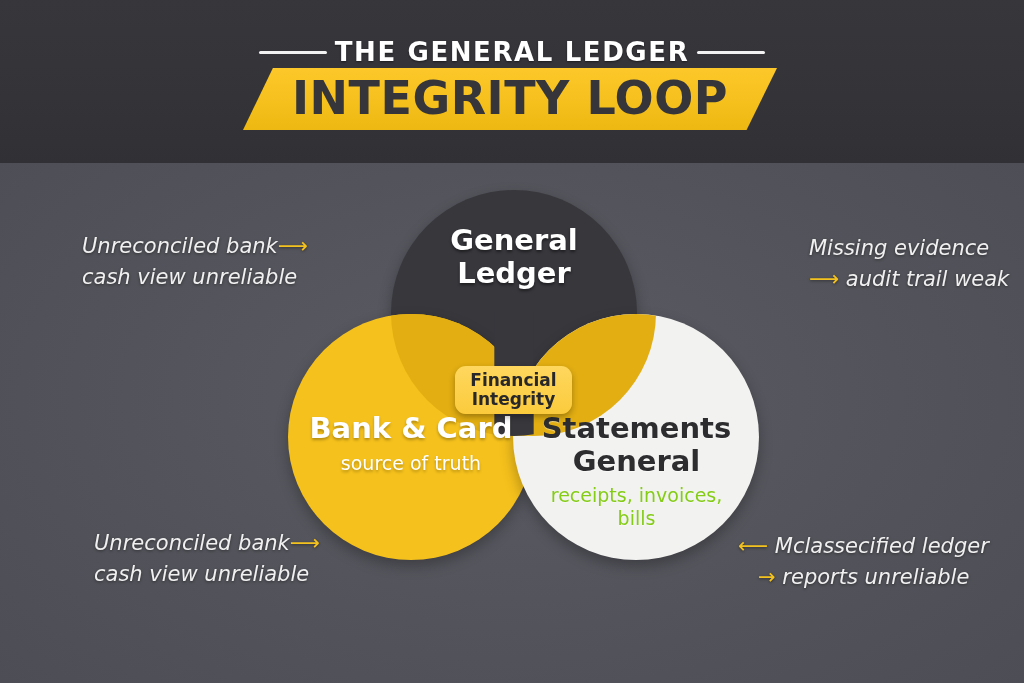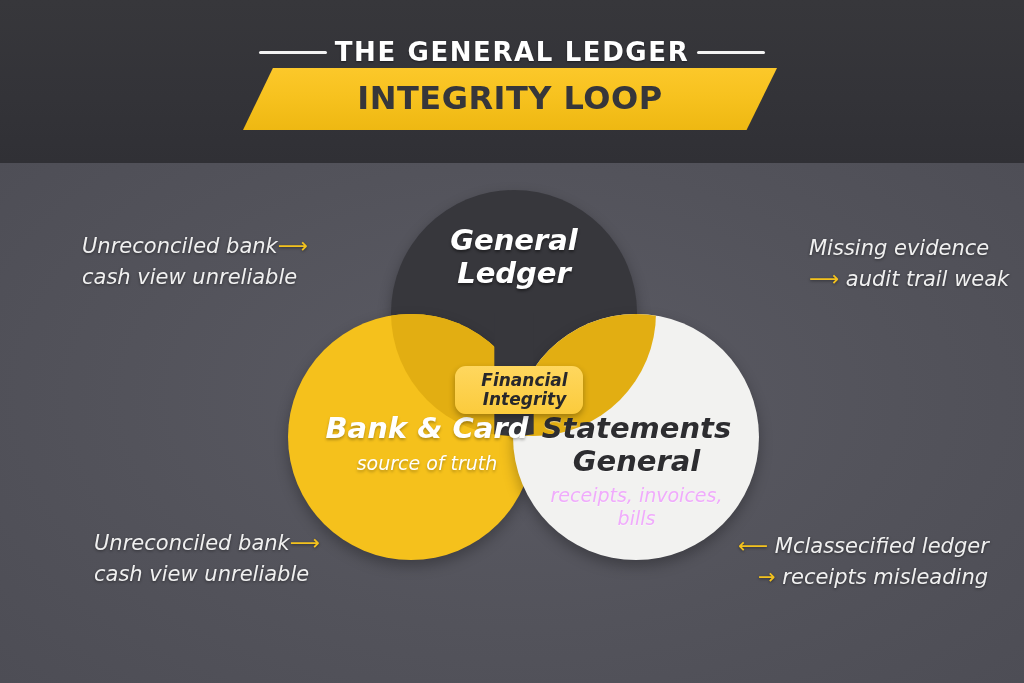--- a/index.html
+++ b/index.html
@@ -61,29 +61,29 @@
     width: 534px; height: 62px;
     background: linear-gradient(180deg, #fcc82a 0%, #f7c21f 45%, #eeb812 100%);
     clip-path: polygon(5.6% 0%, 100% 0%, 94.3% 100%, 0% 100%);
     box-shadow: 0 4px 7px rgba(0,0,0,0.32);
     display: flex;
     align-items: center;
     justify-content: center;
   }
   .banner-text {
     color: #36363a;
-    font-size: 32px;
+    font-size: 46px;
     font-weight: bold;
     letter-spacing: 0.5px;
     white-space: nowrap;
     line-height: 1;
     padding-bottom: 2px;
   }
   
-  .venn { position: absolute; left: 0; top: 0; width: 1024px; height: 546px; font-style: italic; }
+  .venn { position: absolute; left: 0; top: 0; width: 1024px; height: 546px; }
   .circle {
     position: absolute;
     border-radius: 50%;
   }
   .c-gl {
     left: 391px; top: 190px;
     width: 246px; height: 246px;
     background: #37373c;
     box-shadow: 0 6px 14px rgba(0,0,0,0.30);
   }
@@ -135,45 +135,44 @@
     margin-top: 7px;
     line-height: 1.2;
   }
   .lbl-gl {
     left: 394px; top: 224px;
     width: 240px;
     color: #ffffff;
     text-shadow: 0 2px 3px rgba(0,0,0,0.45);
   }
   .lbl-bank {
-    left: 300px; top: 412px;
+    left: 284px; top: 412px;
     width: 254px;
     color: #ffffff;
     text-shadow: 0 2px 3px rgba(0,0,0,0.28);
   }
   .lbl-evid {
     left: 520px; top: 412px;
     width: 233px;
     color: #2d2d30;
     text-shadow: 0 1px 1px rgba(255,255,255,0.5);
   }
-  .lbl-evid .cl-sub { color: #f0abfc; margin-top: 6px; }
+  .lbl-evid .cl-sub { color: #84cc16; margin-top: 6px; }
   .center-badge {
     position: absolute;
     left: 455px; top: 366px;
     width: 117px; height: 48px;
     background: linear-gradient(180deg, #ffd75e 0%, #fbcb3c 100%);
     border-radius: 11px;
     box-shadow: 0 3px 6px rgba(0,0,0,0.30);
     display: flex;
     flex-direction: column;
     align-items: center;
     justify-content: center;
     line-height: 1.12;
-    padding-left: 11px;
   }
   .center-badge span {
     color: #28282b;
     font-size: 17px;
     font-weight: bold;
     white-space: nowrap;
   }
   
   .note {
     position: absolute;
@@ -261,16 +260,16 @@
     <span class="line"><span class="arrow">⟶</span>&nbsp;<span>audit trail weak</span></span>
   </div>
 
   <div class="note note-bl">
     <span class="line"><span>Unreconciled bank</span><span class="arrow">⟶</span></span>
     <span class="line">cash view unreliable</span>
   </div>
 
   <div class="note note-br">
     <span class="line"><span class="arrow">⟵</span>&nbsp;<span>Mclassecified ledger</span></span>
-    <span class="line">&nbsp;&nbsp;&nbsp;<span class="arrow">→</span>&nbsp;<span>receipts misleading</span></span>
+    <span class="line">&nbsp;&nbsp;&nbsp;<span class="arrow">→</span>&nbsp;<span>reports unreliable</span></span>
   </div>
 
 </div>
 
 </body></html>

